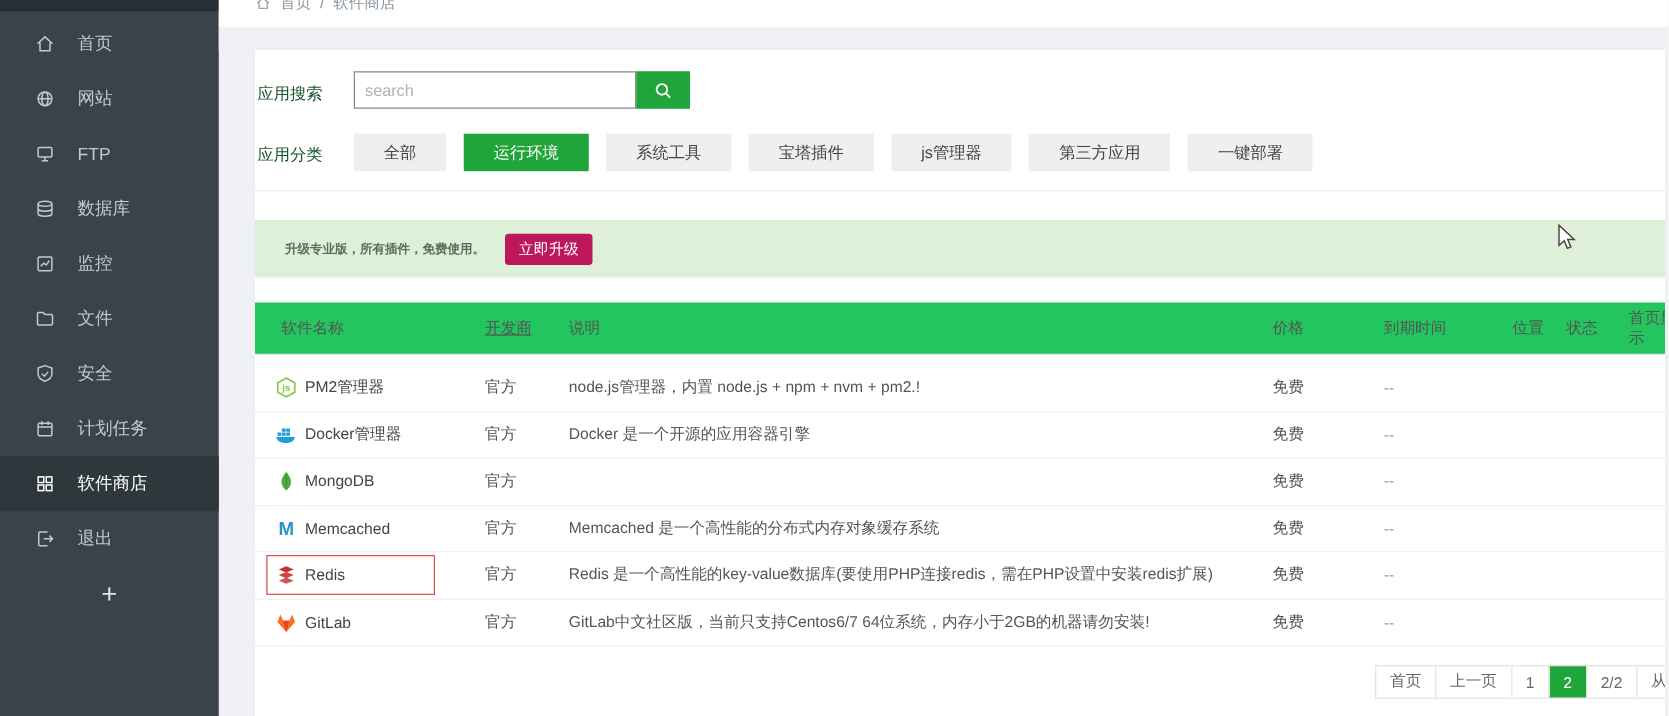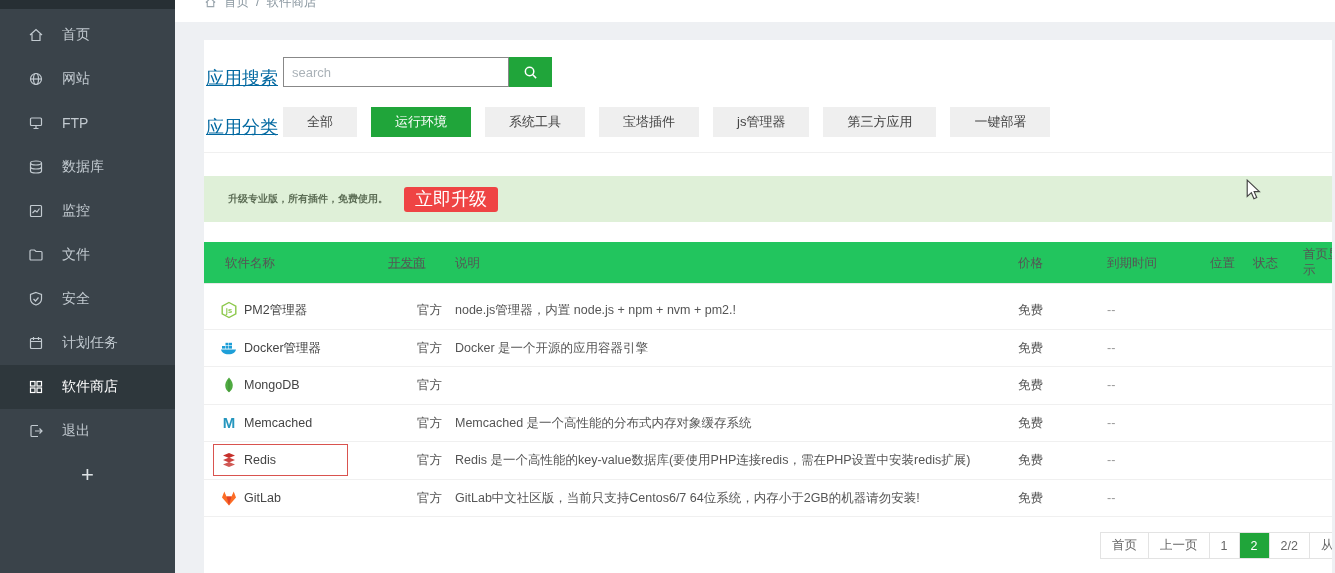--- a/index.html
+++ b/index.html
@@ -19,45 +19,45 @@
 
   
   .topbar { position:absolute; left:175px; right:0; top:0; height:22px; background:#ffffff; }
   .crumbs { position:absolute; left:29px; top:-8px; height:20px; display:flex; align-items:center; gap:7px; color:#8a97a0; }
   .crumbs svg { stroke:#9aa5ad; fill:none; stroke-width:1.2; }
   .grayband { position:absolute; left:175px; right:0; top:22px; height:18px; background:#eef0f3; }
 
   
   .card { position:absolute; left:204px; top:40px; width:1128px; height:533px; background:#ffffff; overflow:hidden; }
 
-  .form-label { position:absolute; left:2px; color:#0369a1; font-size:18px;text-decoration:underline; }
+  .form-label { position:absolute; left:2px; color:#14532d; font-size:13px; }
   .search-input { position:absolute; left:79px; top:17px; width:226px; height:30px; border:1px solid #888; padding:0 8px; font-size:13px; color:#555; outline:none; font-family:inherit; }
   .search-input::placeholder { color:#aab2b8; }
   .search-btn { position:absolute; left:305px; top:17px; width:43px; height:30px; background:#20a53a; border:none; display:flex; align-items:center; justify-content:center; cursor:pointer; }
   .search-btn svg { stroke:#fff; fill:none; stroke-width:1.6; }
 
   .cats { position:absolute; left:79px; top:67px; display:flex; gap:14px; }
   .cbtn { height:30px; padding:0 24px; background:#efefef; color:#444; border:none; font-size:13px; font-family:inherit; display:flex; align-items:center; cursor:pointer; white-space:nowrap; }
   .cbtn.active { background:#20a53a; color:#fff; }
 
   .divider { position:absolute; left:0; right:0; top:112px; border-top:1px solid #f0f0f0; }
 
   .banner { position:absolute; left:0; top:136px; width:1128px; height:46px; background:#dff0d8; display:flex; align-items:center; padding-left:24px; gap:16px; }
   .banner-text { color:#5d6e56; font-weight:bold; font-size:10px; }
-  .banner-btn { height:25px; padding:0 11px; background:#ef4444; color:#fff; border:none; border-radius:3px; font-size:18px; font-family:Liberation Sans, sans-serif; cursor:pointer; }
+  .banner-btn { height:25px; padding:0 11px; background:#be185d; color:#fff; border:none; border-radius:3px; font-size:12px; font-family:Liberation Sans, sans-serif; cursor:pointer; }
 
   
   .thead { position:absolute; left:0; top:202px; width:1128px; height:42px; background:#22c55e; border-bottom:1px solid #e8e8e8; color:#555; }
   .hc { position:absolute; top:50%; transform:translateY(-50%); white-space:nowrap; }
   .hc.wrap { white-space:normal; width:44px; line-height:1.35; }
   .trow { position:absolute; left:0; width:1128px; height:37.5px; border-bottom:1px solid #f0f0f0; background:#fff; }
   .cell { position:absolute; top:50%; transform:translateY(-50%); white-space:nowrap; color:#555; }
   .cell.icon-cell { left:16px; width:18px; height:18px; display:flex; }
   .cell.c-name { left:40px; color:#444; cursor:pointer; }
-  .cell.c-vendor { left:184px;margin-left:29px; }
+  .cell.c-vendor { left:184px; }
   .cell.c-desc { left:251px; }
   .cell.c-price { left:814px; }
   .cell.c-expire { left:903px; color:#999; }
   .hc-name { left:21px; } .hc-vendor { left:184px;text-decoration:underline; } .hc-desc { left:251px; }
   .hc-price { left:814px; } .hc-expire { left:903px; } .hc-pos { left:1006px; }
   .hc-status { left:1049px; } .hc-home { left:1099px; }
   .hl-box { position:absolute; left:9px; top:2px; width:135px; height:32px; border:1px solid #d9534f; pointer-events:none; }
 
   
   .pager { position:absolute; left:896px; top:492px; display:flex; border:1px solid #e3e3e3; background:#fff; height:27px; }

